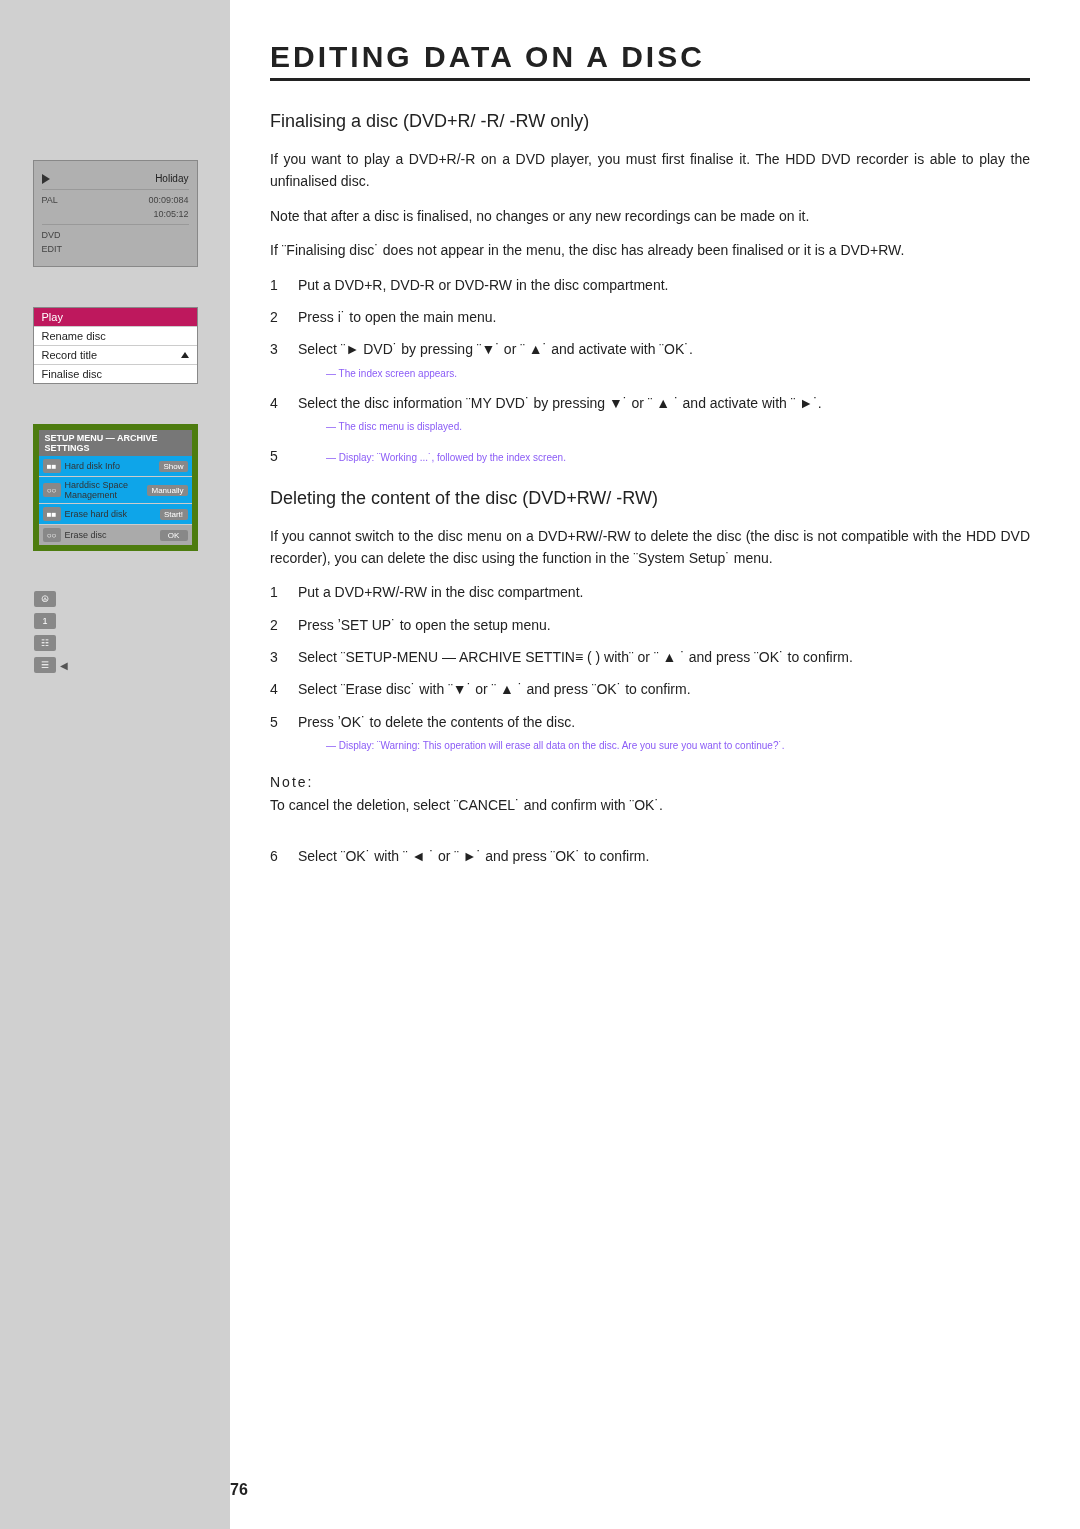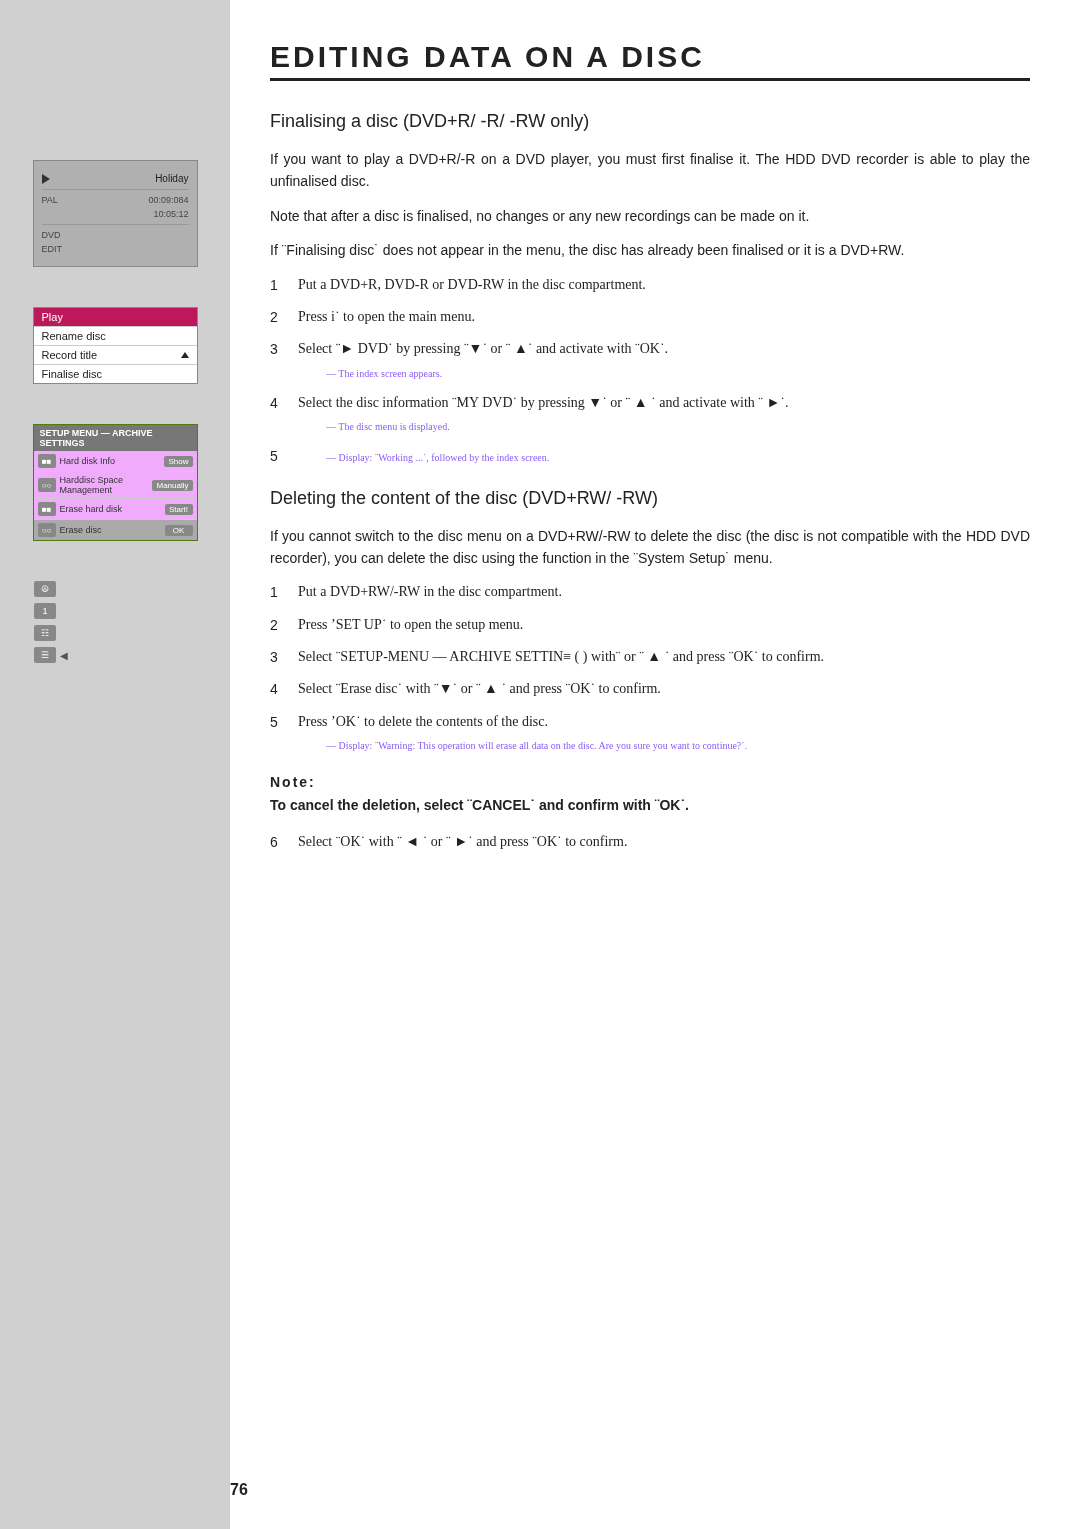--- a/index.html
+++ b/index.html
@@ -99,22 +99,22 @@
       display: inline-block;
       width: 0;
       height: 0;
       border-left: 4px solid transparent;
       border-right: 4px solid transparent;
       border-bottom: 6px solid #222;
     }
 
     .setup-widget {
       width: 165px;
-      background: #f0abfc;
-      border: 1px solid #4d7c0f;
+      background: #0ea5e9;
+      border: 6px solid #4d7c0f;
       font-size: 9px;
     }
 
     .setup-widget .setup-header {
       background: #777;
       color: #fff;
       padding: 3px 6px;
       font-size: 9px;
       font-weight: bold;
     }
@@ -238,21 +238,20 @@
 
     .list-num {
       flex-shrink: 0;
       font-size: 14px;
       color: #222;
       min-width: 14px;
     }
 
     .list-text {
       flex: 1;
-      font-family: Liberation Serif, serif;
     }
 
     .sub-note {
       padding-left: 28px;
       font-size: 10px;
       color: #8b5cf6;
       line-height: 1.6;
       margin-top: 5px;
     }
 
@@ -423,21 +422,21 @@
     </li>
     <li>
       <span class="list-num">5</span>
       <div class="list-text">
         <div>Press ʼOK˙ to delete the contents of the disc.</div>
         <div class="sub-note">— Display: ¨Warning: This operation will erase all data on the disc. Are you sure you want to continue?˙.</div>
       </div>
     </li>
   </ol>
 
-  <div style="margin-left: 0; margin-bottom: 14px; font-weight: bold;">
+  <div style="margin-left: 0; margin-bottom: 28px;">
     <div class="note-label">
       <span>Note:</span>
     </div>
     <p class="body-text" style="margin-left: 0;">To cancel the deletion, select ¨CANCEL˙ and confirm with ¨OK˙.</p>
   </div>
 
   <ol class="numbered-list" style="margin-bottom: 0;">
     <li>
       <span class="list-num">6</span>
       <span class="list-text">Select ¨OK˙ with ¨ ◄ ˙ or ¨ ►˙ and press ¨OK˙ to confirm.</span>

